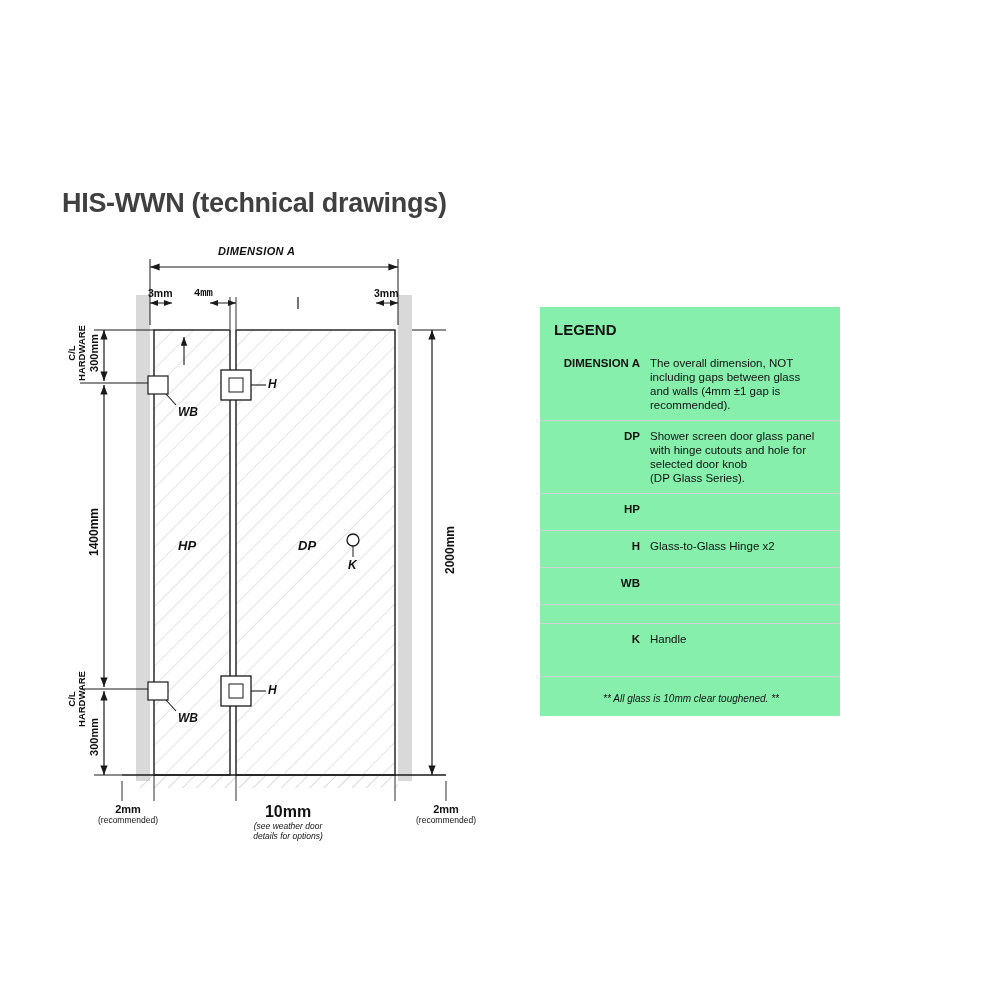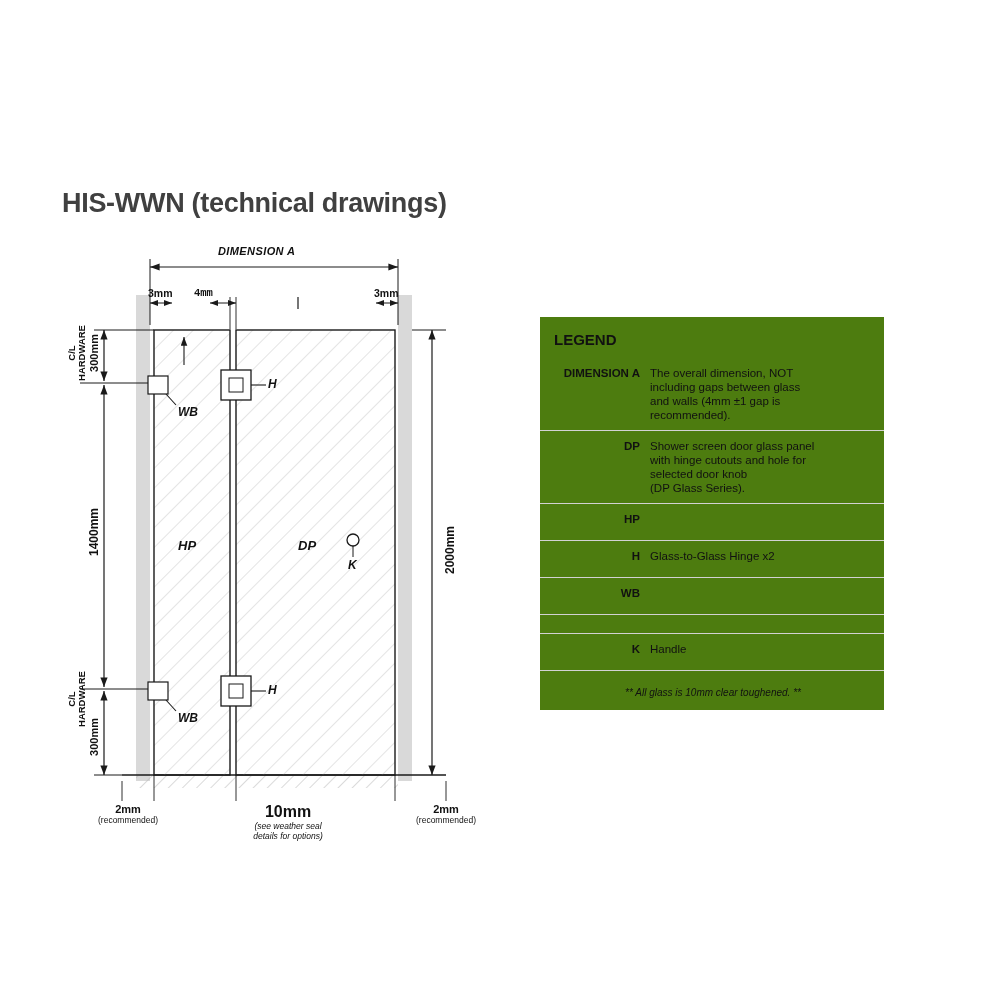--- a/index.html
+++ b/index.html
@@ -39,23 +39,23 @@
     top: 245px;
     width: 460px;
     height: 600px;
   }
   .svgwrap { position:absolute; left:0; top:0; }
 
   
   #legend {
     position: absolute;
     left: 540px;
-    top: 317px;
-    width: 344px;
-    background: #4d7c0f;
+    top: 307px;
+    width: 300px;
+    background: #86efac;
     box-sizing: border-box;
     padding: 0;
   }
   #legend .legend-title {
     font-size: 15px;
     font-weight: bold;
     padding: 14px 14px 10px 14px;
     color: #111;
   }
   .legend-row {
@@ -85,20 +85,21 @@
     white-space: pre-line;
   }
   .legend-desc.wide { white-space: nowrap; }
   #legend .legend-foot {
     font-size: 10px;
     font-style: italic;
     color: #111;
     padding: 16px 10px 12px 12px;
     text-align: center;
     border-top: 1px solid #d2d2d2;
+    margin-top: 16px;
   }
   .spacer-row { height: 18px; border-top: 1px solid #d2d2d2; }
 </style>
 </head>
 <body>
 
 <div id="page">
 
   <div id="title">HIS-WWN (technical drawings)</div>
 
@@ -214,21 +215,21 @@
 
     <div style="position:absolute;left:118px;top:160px;font-size:12px;font-weight:bold;font-style:italic;">WB</div>
     <div style="position:absolute;left:118px;top:466px;font-size:12px;font-weight:bold;font-style:italic;">WB</div>
 
     <div style="position:absolute;left:18px;top:558px;width:100px;text-align:center;">
       <div style="font-size:11px;font-weight:bold;">2mm</div>
       <div style="font-size:8.5px;">(recommended)</div>
     </div>
     <div style="position:absolute;left:168px;top:558px;width:120px;text-align:center;">
       <div style="font-size:16px;font-weight:bold;">10mm</div>
-      <div style="font-size:8.5px;font-style:italic;line-height:10px;white-space:pre-line;">(see weather seal
+      <div style="font-size:8.5px;font-style:italic;line-height:10px;white-space:pre-line;">(see weather door
 details for options)</div>
     </div>
     <div style="position:absolute;left:336px;top:558px;width:100px;text-align:center;">
       <div style="font-size:11px;font-weight:bold;">2mm</div>
       <div style="font-size:8.5px;">(recommended)</div>
     </div>
   </div>
 
   <div id="legend">
     <div class="legend-title">LEGEND</div>

